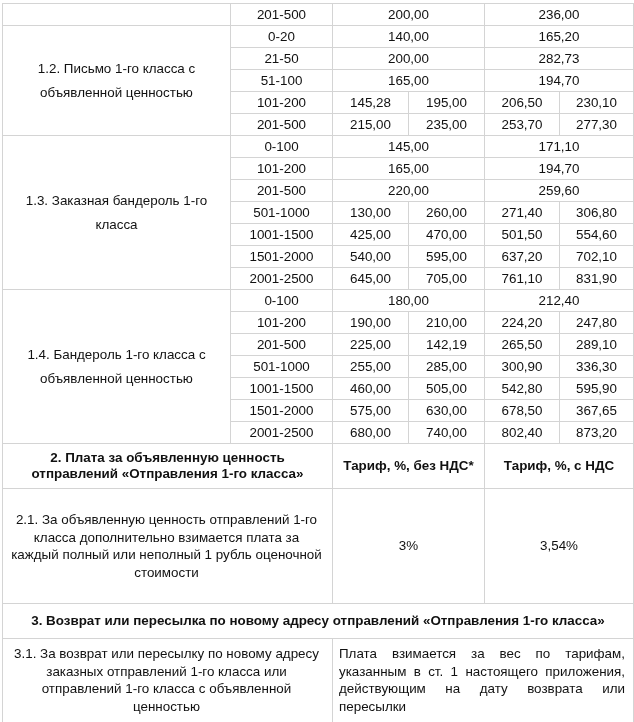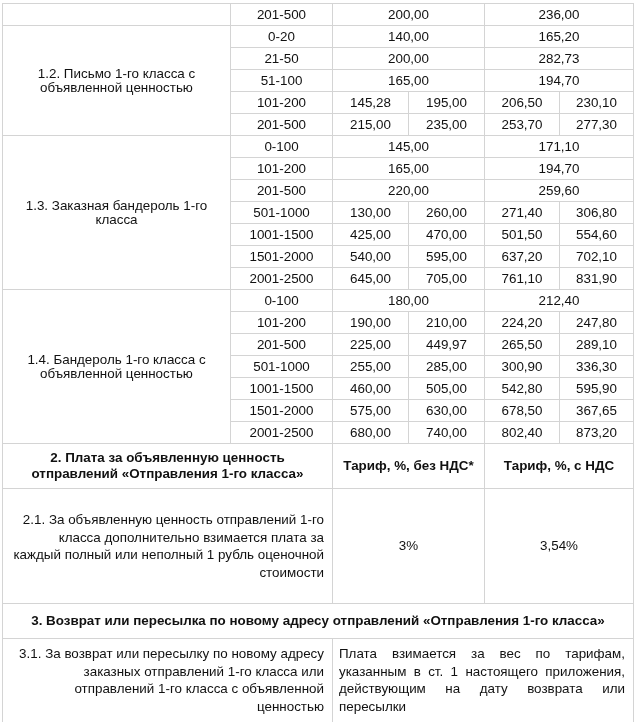--- a/index.html
+++ b/index.html
@@ -10,24 +10,24 @@
     table.tariff {
       position: absolute; left: 2px; top: 3px;
       border-collapse: collapse; table-layout: fixed;
       width: 631px; font-size: 13.4px;
     }
     table.tariff td {
       border: 1px solid #d4d4d4; padding: 0 4px;
       text-align: center; vertical-align: middle; height: 21px;
       line-height: 16px; white-space: nowrap;
     }
-    table.tariff td.name { white-space: normal; line-height: 14px; padding: 0 14px; }
+    table.tariff td.name { white-space: normal; line-height: 24px; padding: 0 14px; }
     table.tariff td.bold { font-weight: bold; white-space: normal; }
     table.tariff td.desc {
-      text-align: right; white-space: normal; padding: 6px 8px 6px 6px;
+      text-align: center; white-space: normal; padding: 6px 8px 6px 6px;
       line-height: 17.5px; vertical-align: top;
     }
     table.tariff td.just { text-align: justify; text-align-last: left; }
     tr.sec2-head td { height: 44px; }
     tr.sec2-row td { height: 102px; }
     tr.sec3-head td { height: 34px; }
     tr.sec3-row td { height: 86px; }
   </style>
 </head>
 <body>
@@ -131,21 +131,21 @@
       <tr>
         <td>101-200</td>
         <td>190,00</td>
         <td>210,00</td>
         <td>224,20</td>
         <td>247,80</td>
       </tr>
       <tr>
         <td>201-500</td>
         <td>225,00</td>
-        <td>449,97</td>
+        <td>142,19</td>
         <td>265,50</td>
         <td>289,10</td>
       </tr>
       <tr>
         <td>501-1000</td>
         <td>255,00</td>
         <td>285,00</td>
         <td>300,90</td>
         <td>336,30</td>
       </tr>

